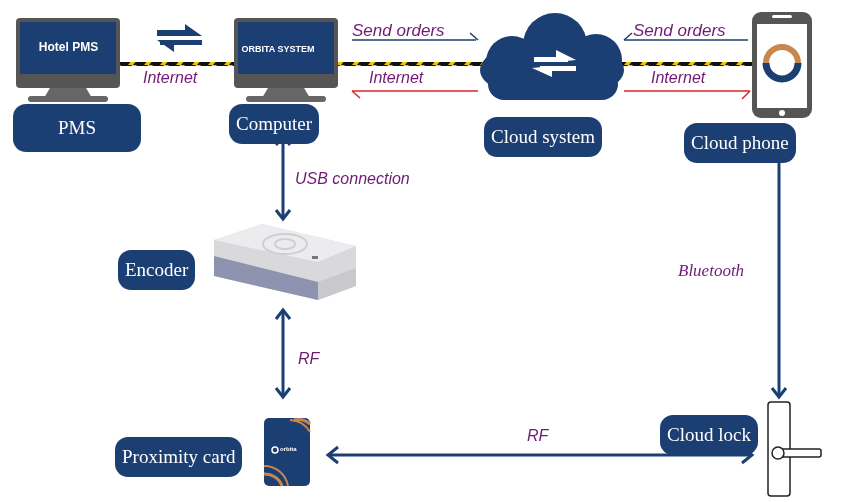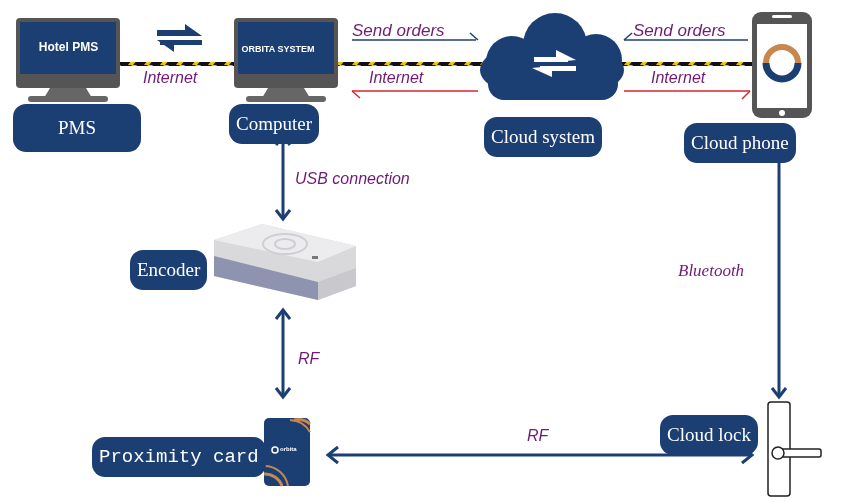--- a/index.html
+++ b/index.html
@@ -128,22 +128,22 @@
 </svg>
 
 <div class="screen-text" style="left:20px;top:40px;width:97px;font-size:12px;">Hotel PMS</div>
 <div class="screen-text" style="left:238px;top:44px;width:80px;font-size:9px;">ORBITA SYSTEM</div>
 <div class="screen-text" style="left:280px;top:446px;font-size:6px;">orbita</div>
 
 <div class="pill" style="left:13px;top:104px;width:104px;text-align:center;padding:12px;">PMS</div>
 <div class="pill" style="left:229px;top:104px;">Computer</div>
 <div class="pill" style="left:484px;top:117px;">Cloud system</div>
 <div class="pill" style="left:684px;top:123px;">Cloud phone</div>
-<div class="pill" style="left:118px;top:250px;margin-left:12px;">Encoder</div>
-<div class="pill" style="left:92px;top:437px;font-family:Liberation Mono, monospace;">Proximity card</div>
+<div class="pill" style="left:118px;top:250px;">Encoder</div>
+<div class="pill" style="left:115px;top:437px;">Proximity card</div>
 <div class="pill" style="left:660px;top:415px;">Cloud lock</div>
 
 <div class="lbl" style="left:143px;top:69px;">Internet</div>
 <div class="lbl" style="left:352px;top:21px;font-size:17px;">Send orders</div>
 <div class="lbl" style="left:369px;top:69px;">Internet</div>
 <div class="lbl" style="left:633px;top:21px;font-size:17px;">Send orders</div>
 <div class="lbl" style="left:651px;top:69px;">Internet</div>
 <div class="lbl" style="left:295px;top:170px;text-align:right;">USB connection</div>
 <div class="lbl" style="left:298px;top:350px;">RF</div>
 <div class="lbl serif" style="left:678px;top:261px;font-size:17px;">Bluetooth</div>

